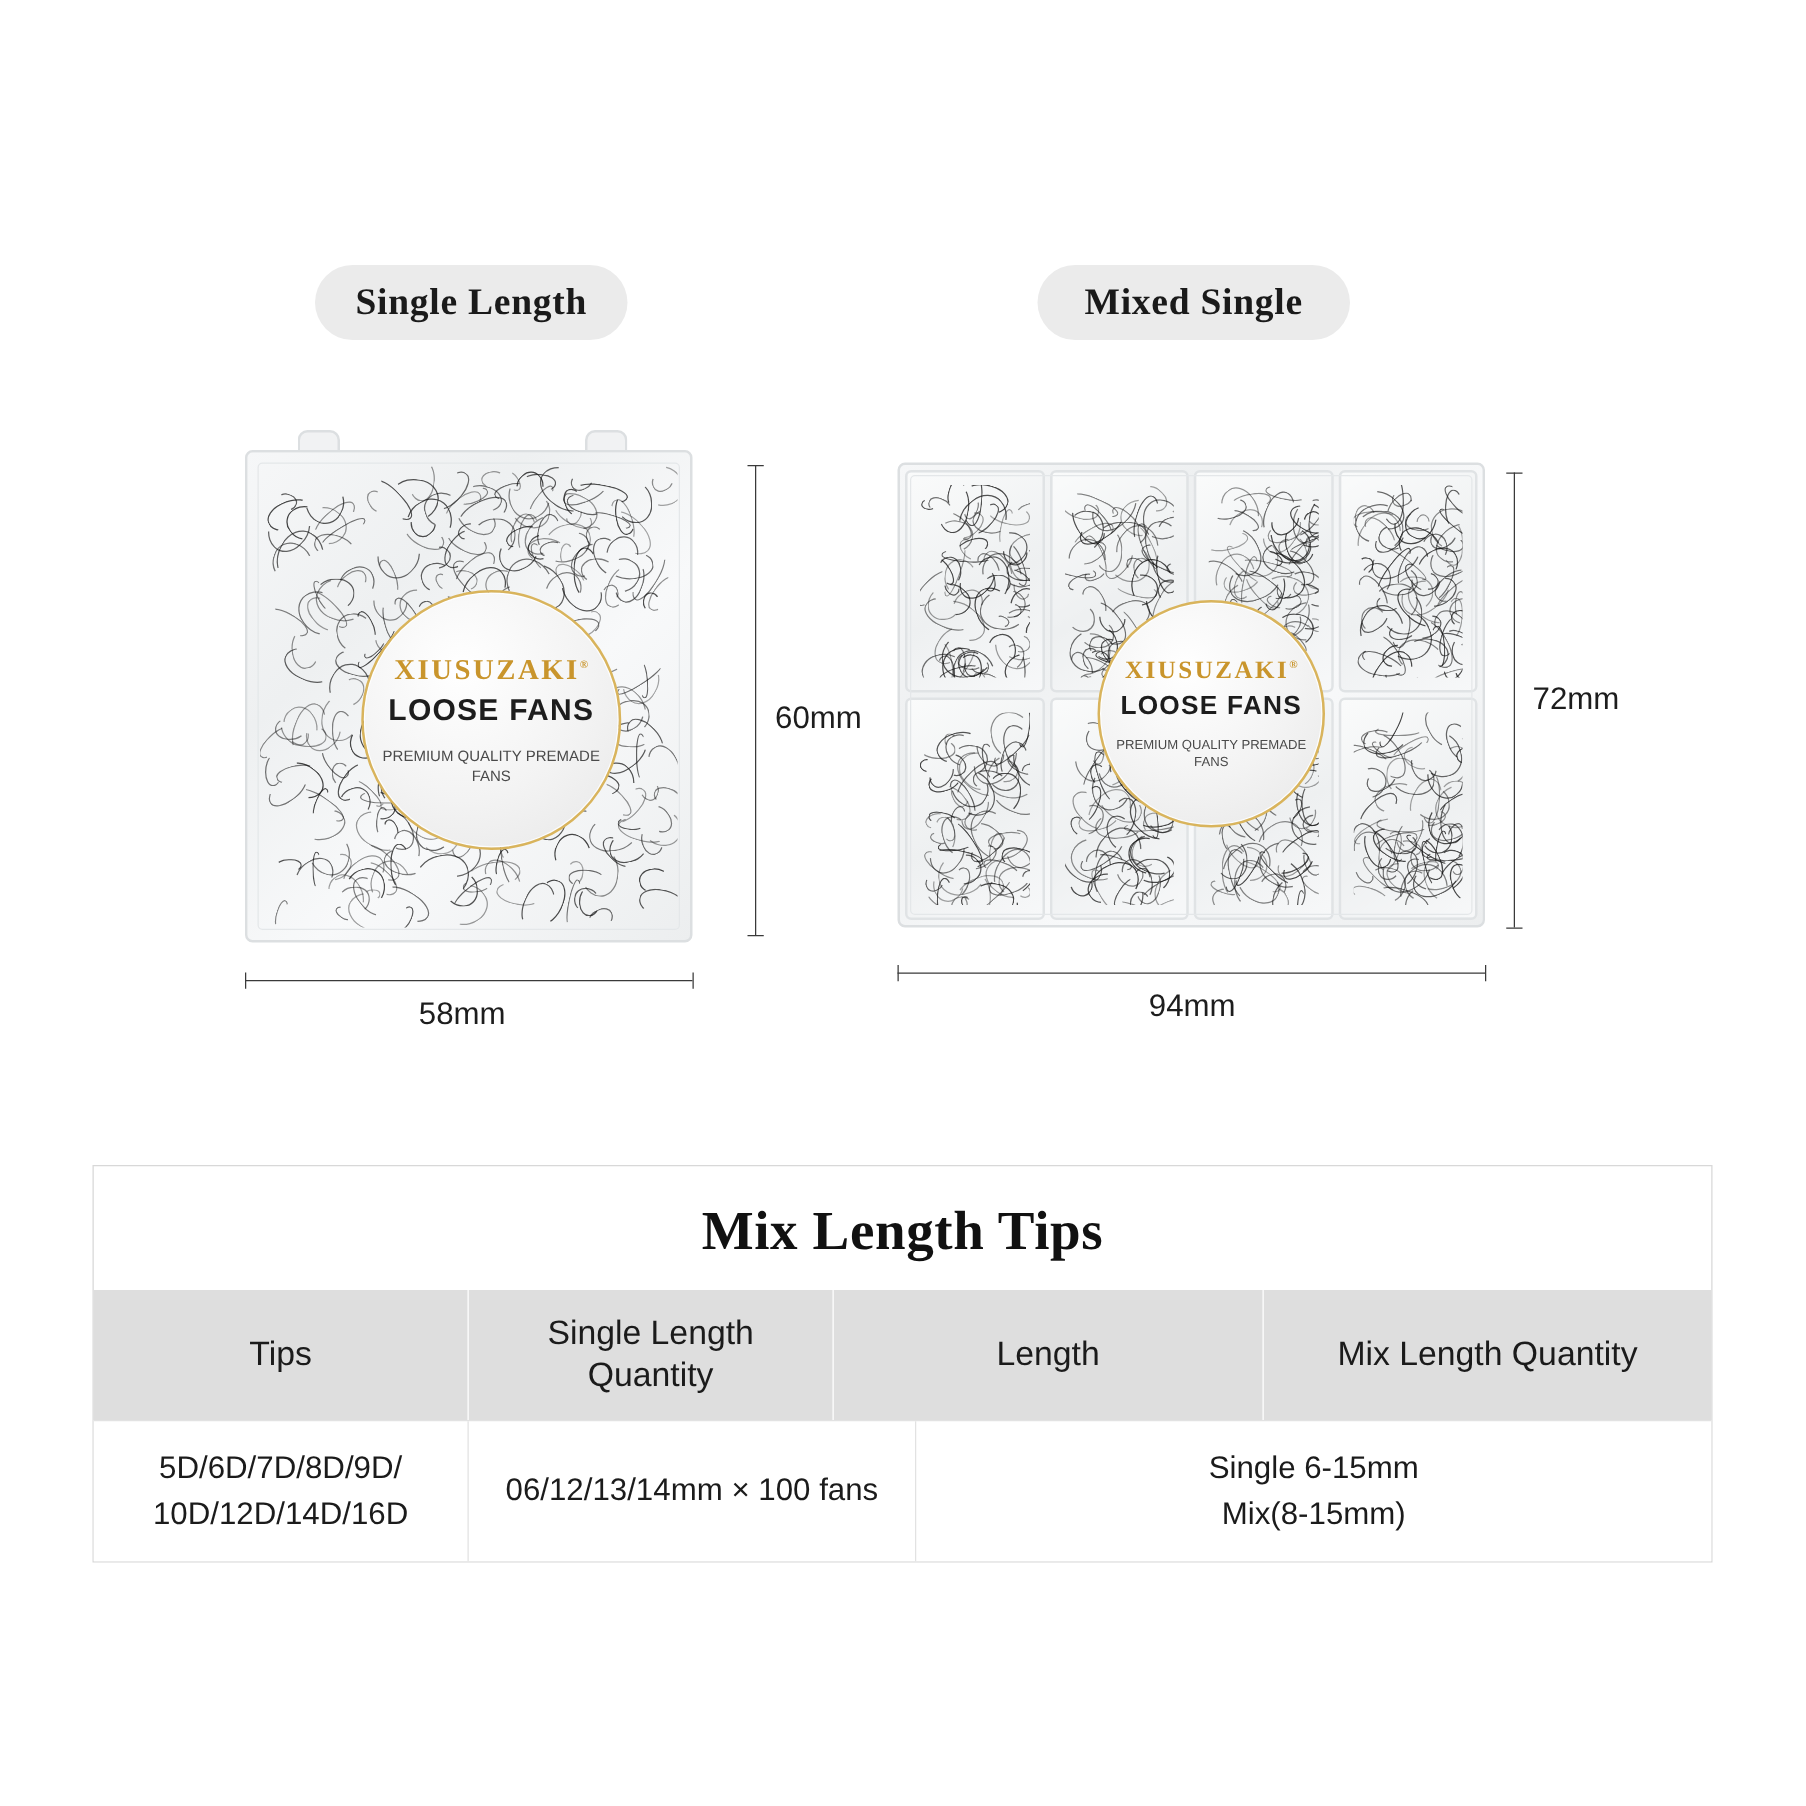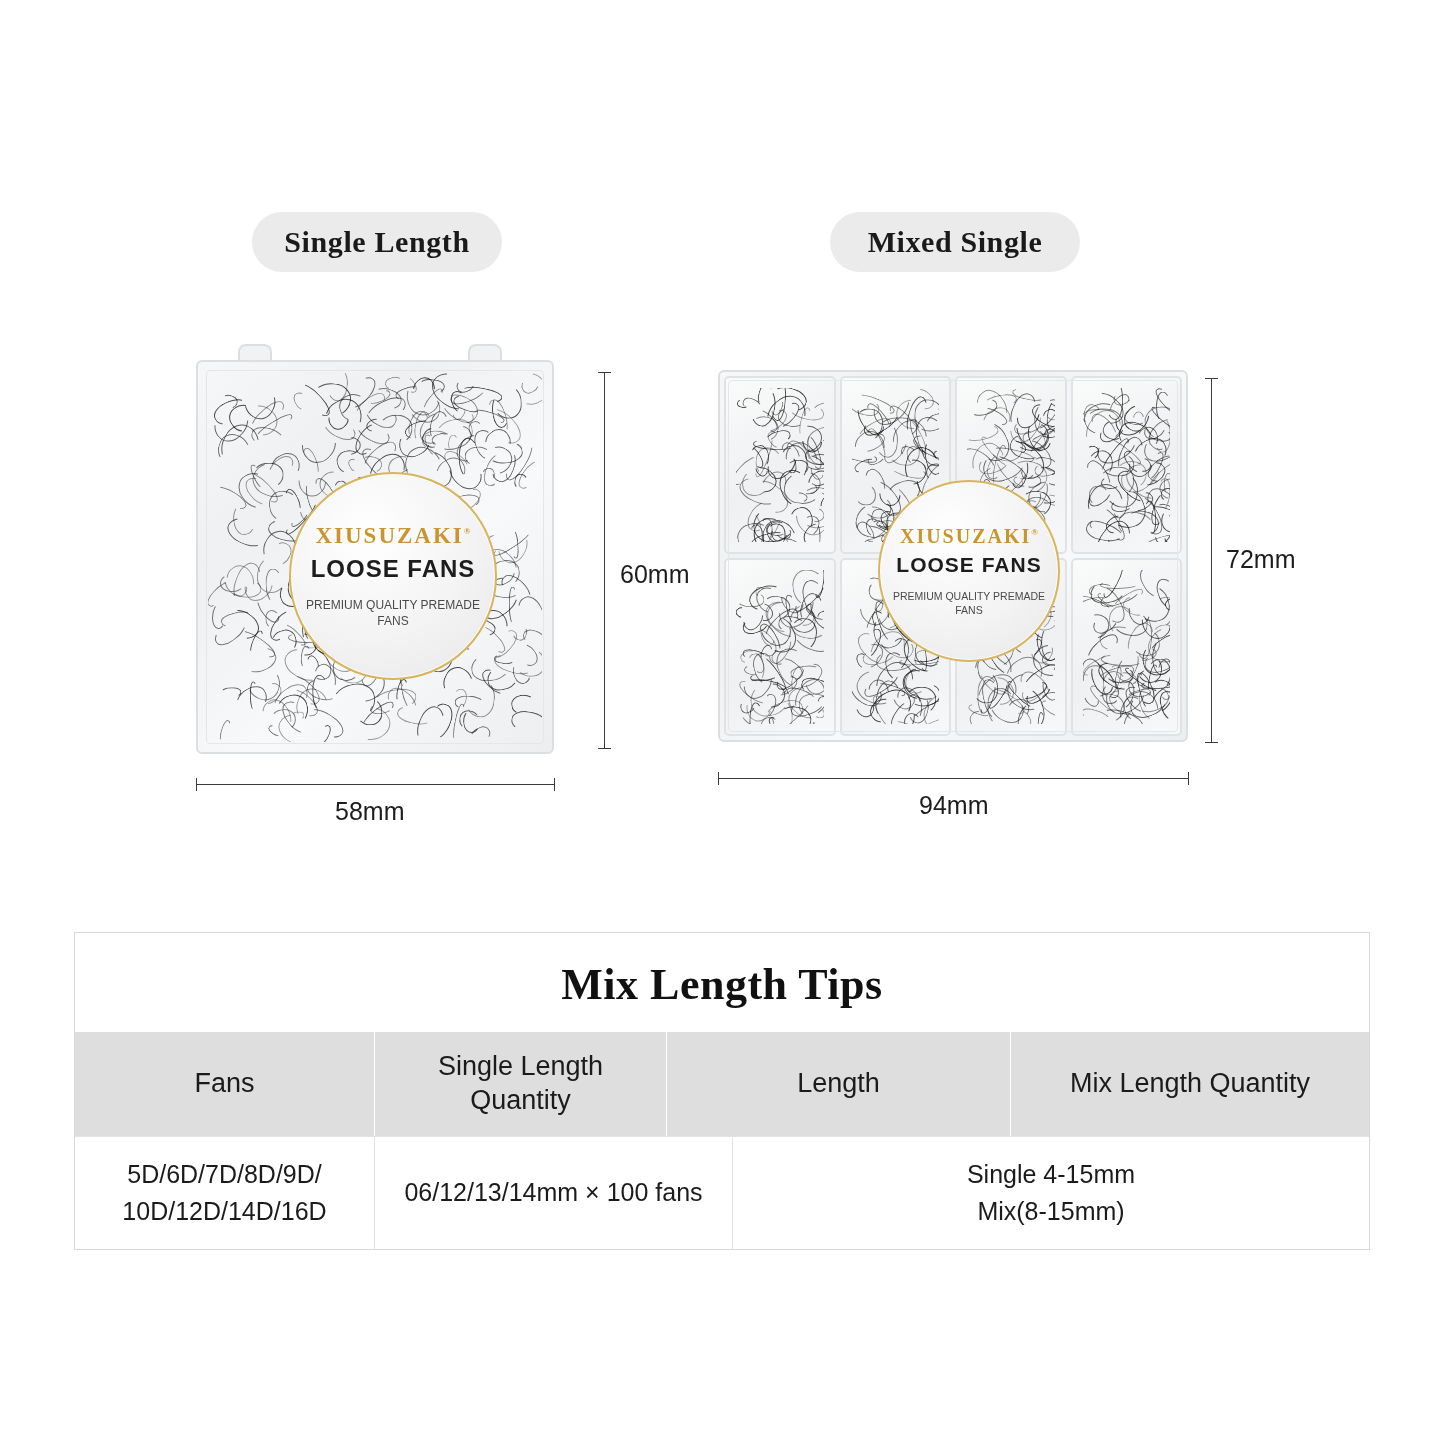--- a/index.html
+++ b/index.html
@@ -1235,21 +1235,21 @@
   <div class="dim-h" style="left:718px; top:778px; width:470px;"></div>
   <div class="cap-v" style="left:718px; top:772px;"></div>
   <div class="cap-v" style="left:1188px; top:772px;"></div>
   <div class="dim-label" style="left:919px; top:791px;">94mm</div>
 
   <div class="table-card">
     <div class="table-title">Mix Length Tips</div>
 
     <div class="t-row t-head">
       <div class="t-cell c-fans">
-        <span class="line">Fans</span>
+        <span class="line">Tips</span>
       </div>
       <div class="t-cell c-single">
         <span class="line">Single Length</span>
         <span class="line">Quantity</span>
       </div>
       <div class="t-cell c-length">
         <span class="line">Length</span>
       </div>
       <div class="t-cell c-mix">
         <span class="line">Mix Length Quantity</span>
@@ -1258,19 +1258,19 @@
 
     <div class="t-row t-body">
       <div class="t-cell c-fans">
         <span class="line">5D/6D/7D/8D/9D/</span>
         <span class="line">10D/12D/14D/16D</span>
       </div>
       <div class="t-cell c-mix">
         <span class="line">06/12/13/14mm × 100 fans</span>
       </div>
       <div class="t-cell c-length">
-        <span class="line">Single 4-15mm</span>
+        <span class="line">Single 6-15mm</span>
         <span class="line">Mix(8-15mm)</span>
       </div>
     </div>
   </div>
 
 </div>
 
 </body></html>

